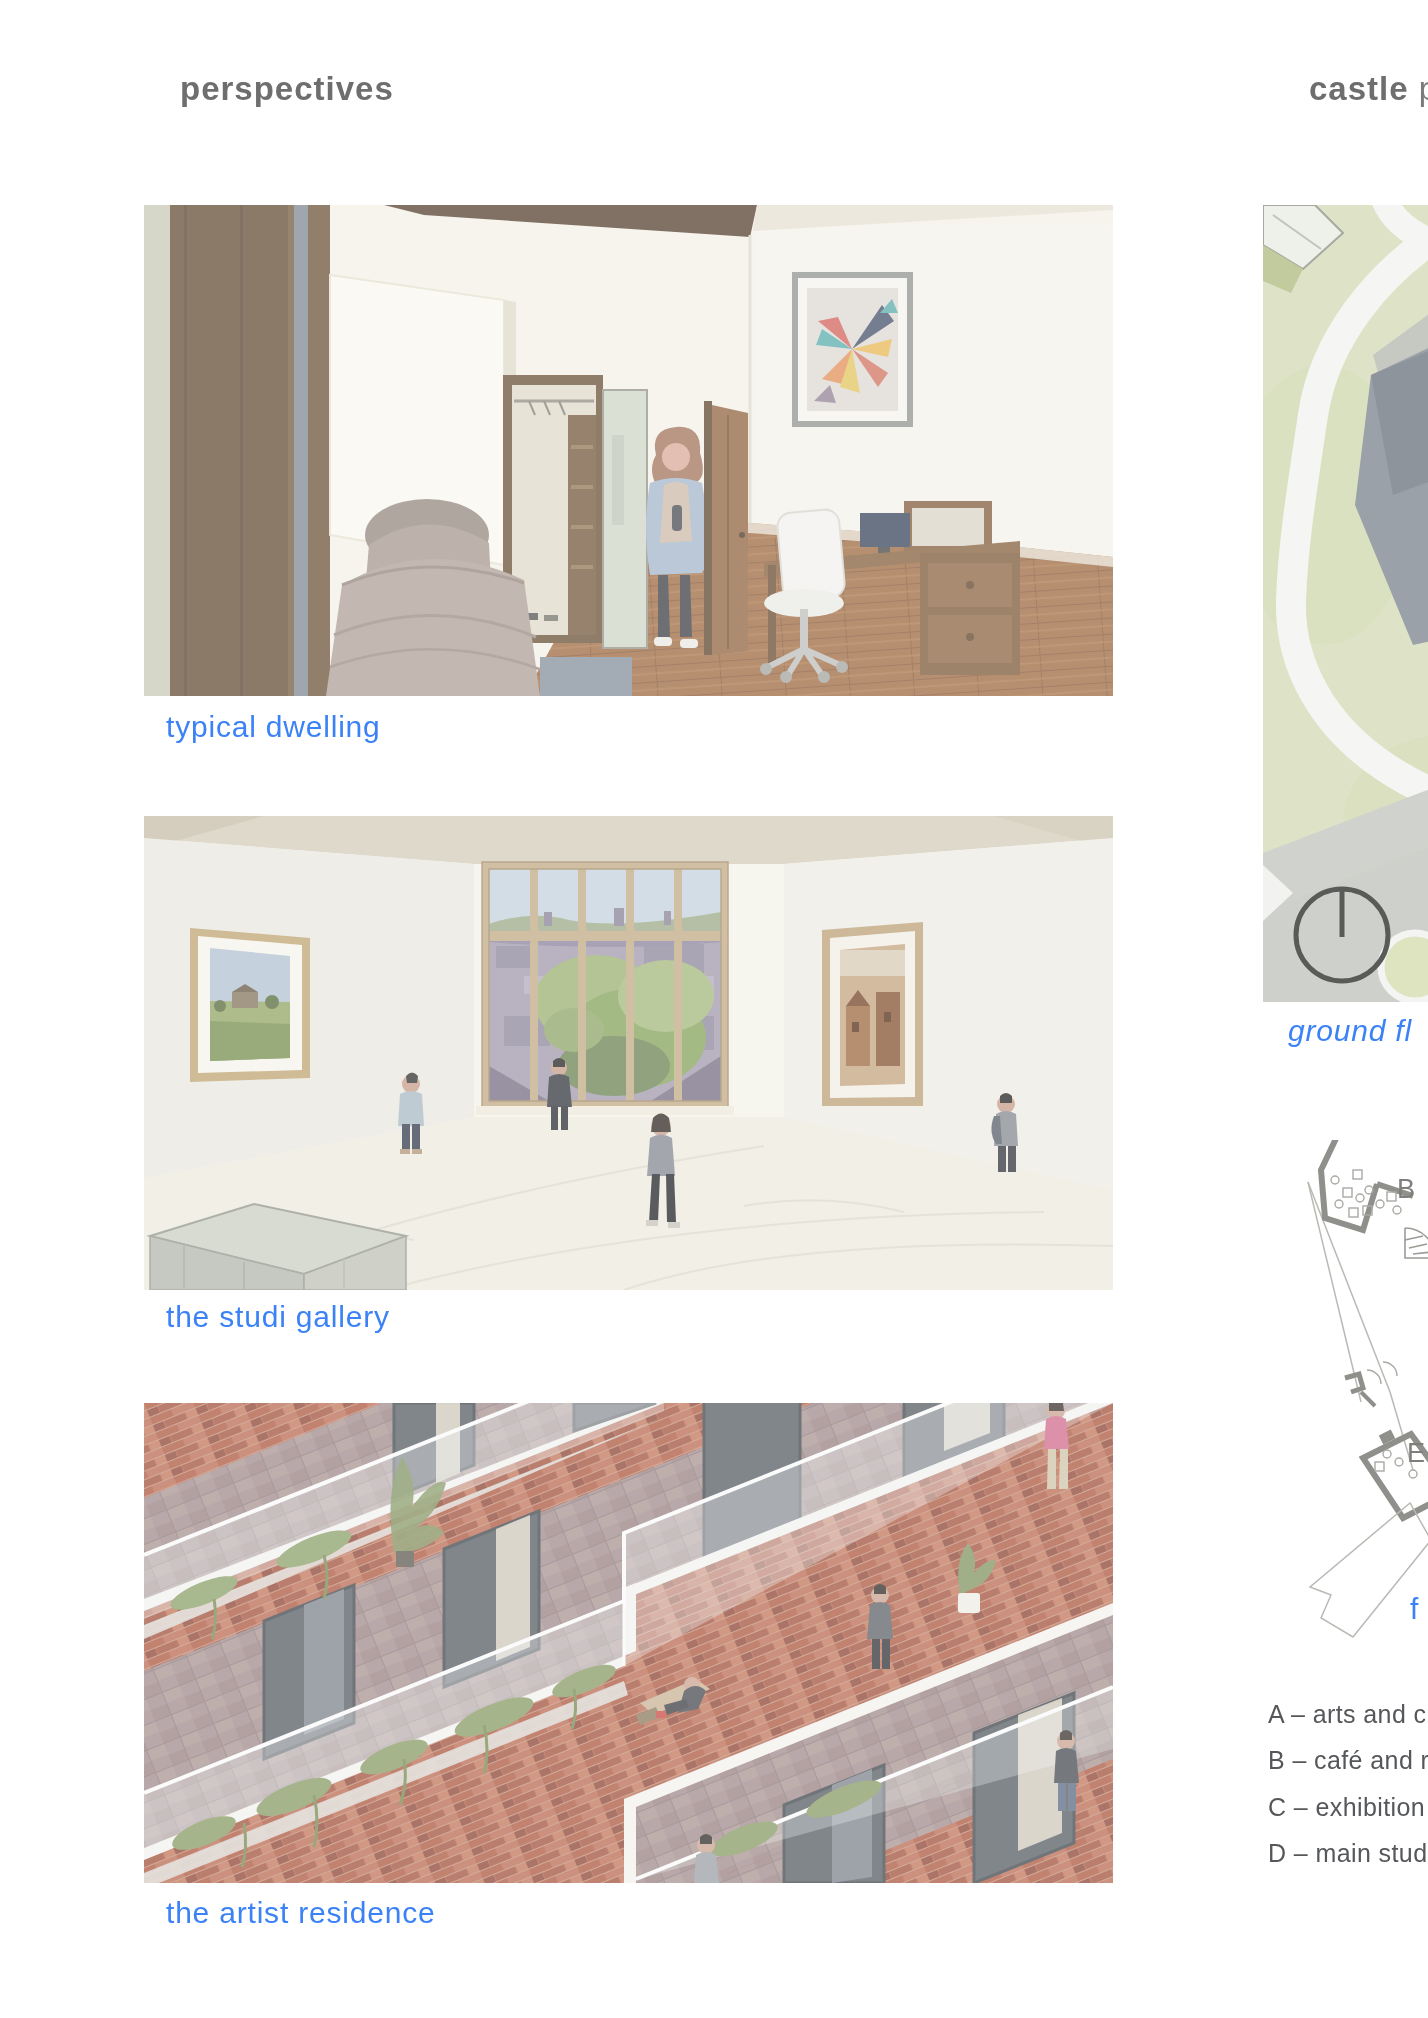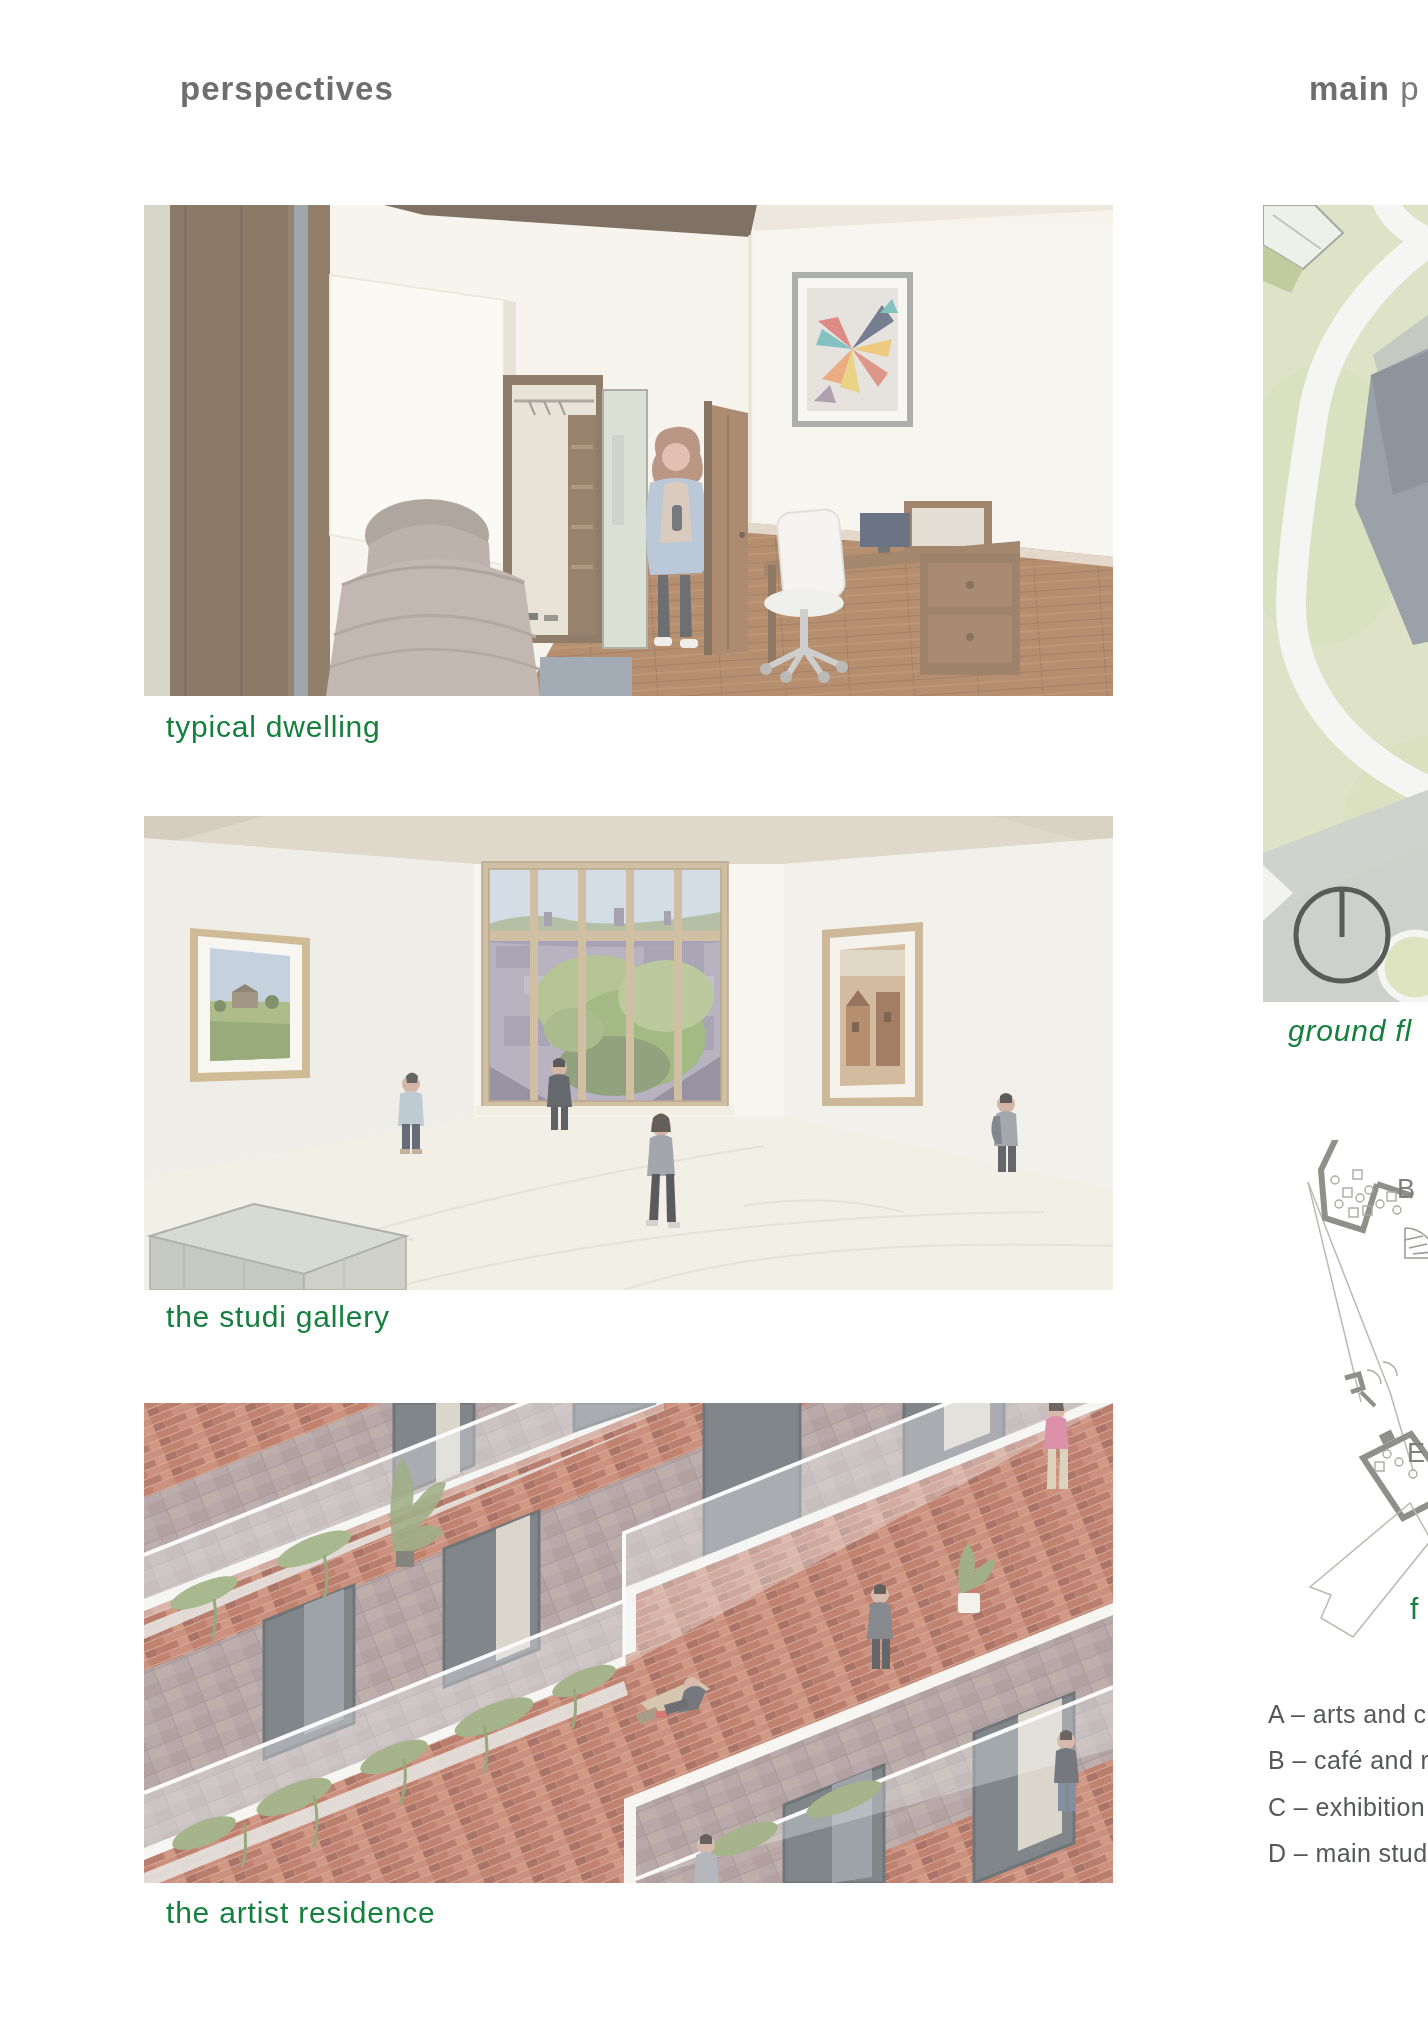--- a/index.html
+++ b/index.html
@@ -7,36 +7,36 @@
     width:1428px;height:2018px;position:relative;overflow:hidden;
     background:#ffffff;
     font-family:"Liberation Sans", sans-serif;
   }
   .abs{position:absolute;}
   .heading{
     font-size:33px;font-weight:700;color:#6e6e6e;letter-spacing:1px;white-space:nowrap;margin-left:16px;
   }
   .heading .light{font-weight:400;color:#7a7a7a;}
   .caption{
-    font-size:30px;color:#15803d;letter-spacing:0.8px;white-space:nowrap;
+    font-size:30px;color:#3b82f6;letter-spacing:0.8px;white-space:nowrap;
   }
   .legend-row{
     position:absolute;left:1268px;width:400px;height:30px;
     font-size:25px;color:#55575a;letter-spacing:0.4px;white-space:nowrap;
   }
   .fig{position:absolute;left:144px;width:969px;}
   svg{display:block;}
 </style>
 </head>
 <body>
 
 <div class="abs heading" style="left:164px;top:70px;">perspectives</div>
 
 <div class="abs heading" style="left:1293px;top:70px;">
-  <span>main</span>
+  <span>castle</span>
   <span class="light">p</span>
 </div>
 
 <div class="fig" style="top:205px;height:491px;">
 <svg width="969" height="491" viewBox="0 0 969 491">
   <defs>
     <pattern id="wood" width="64" height="16" patternUnits="userSpaceOnUse" patternTransform="rotate(-4)">
       <rect width="64" height="16" fill="#975f33"></rect>
       <rect y="15" width="64" height="1" fill="#7b4a27"></rect>
       <rect x="30" y="0" width="1" height="16" fill="#7b4a27"></rect>

